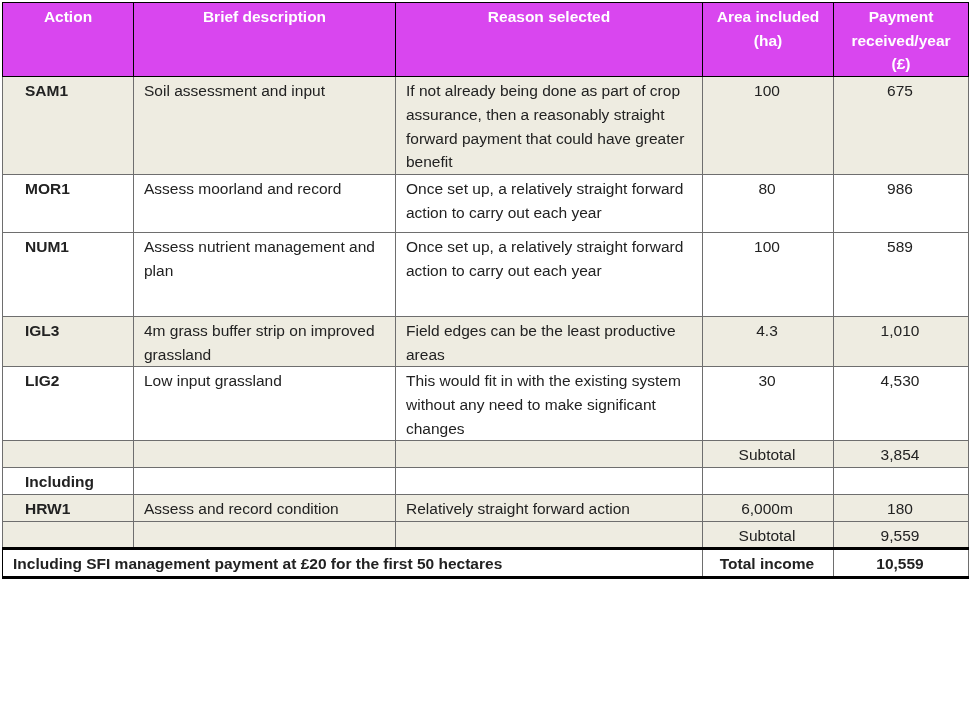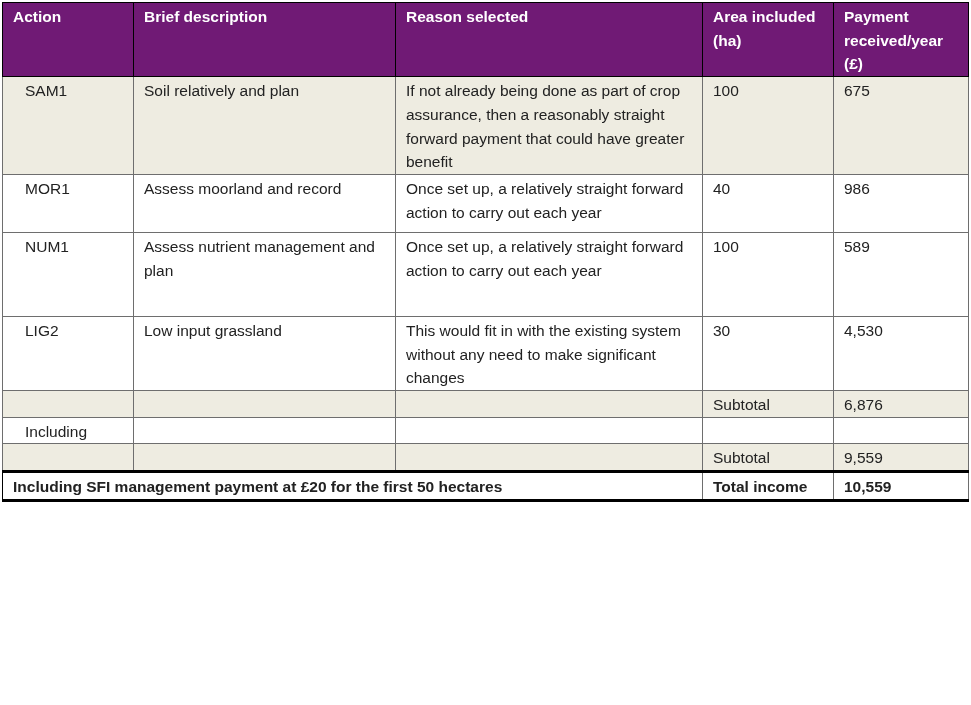--- a/index.html
+++ b/index.html
@@ -1,22 +1,22 @@
 <!DOCTYPE html>
 <html><head>
 <meta charset="utf-8">
 <style>
   html, body { margin:0; padding:0; background:#ffffff; }
   body { width:971px; height:705px; overflow:hidden; font-family:"Liberation Sans", sans-serif; color:#222; }
   table { position:absolute; left:2px; top:2px; border-collapse:collapse; table-layout:fixed; width:966px; font-size:15.5px; }
   td, th { border:1px solid #6e6e6e; padding:2px 10px 0 10px; vertical-align:top; line-height:23.7px; }
-  th { background:#701a75; color:#fff; text-align:left; font-weight:bold; border-color:#000; height:69px; }
+  th { background:#d946ef; color:#fff; text-align:center; font-weight:bold; border-color:#000; height:69px; }
   tr.shade td { background:#eeece1; }
-  td.code { font-weight:normal;padding-left:22px; }
-  td.num { text-align:left; padding-right:12px; }
+  td.code { font-weight:bold;padding-left:22px; }
+  td.num { text-align:center; padding-right:12px; }
   td.bold { font-weight:normal; }
   tr.total td { border-top:3px solid #000; border-bottom:3px solid #000; font-weight:bold; background:#fff; }
   tr.total td:first-child { border-left:1px solid #000; }
 </style>
 </head>
 <body>
 
 <table>
   <colgroup>
     <col style="width:131px">
@@ -30,59 +30,73 @@
       <th>Action</th>
       <th>Brief description</th>
       <th>Reason selected</th>
       <th>Area included (ha)</th>
       <th>Payment received/year (£)</th>
     </tr>
   </thead>
   <tbody>
     <tr class="shade" style="height:94px">
       <td class="code">SAM1</td>
-      <td>Soil relatively and plan</td>
+      <td>Soil assessment and input</td>
       <td>If not already being done as part of crop assurance, then a reasonably straight forward payment that could have greater benefit</td>
       <td class="num">100</td>
       <td class="num">675</td>
     </tr>
     <tr style="height:58px">
       <td class="code">MOR1</td>
       <td>Assess moorland and record</td>
       <td>Once set up, a relatively straight forward action to carry out each year</td>
-      <td class="num">40</td>
+      <td class="num">80</td>
       <td class="num">986</td>
     </tr>
     <tr style="height:84px">
       <td class="code">NUM1</td>
       <td>Assess nutrient management and plan</td>
       <td>Once set up, a relatively straight forward action to carry out each year</td>
       <td class="num">100</td>
       <td class="num">589</td>
+    </tr>
+    <tr class="shade" style="height:48px">
+      <td class="code">IGL3</td>
+      <td>4m grass buffer strip on improved grassland</td>
+      <td>Field edges can be the least productive areas</td>
+      <td class="num">4.3</td>
+      <td class="num">1,010</td>
     </tr>
     <tr style="height:72px">
       <td class="code">LIG2</td>
       <td>Low input grassland</td>
       <td>This would fit in with the existing system without any need to make significant changes</td>
       <td class="num">30</td>
       <td class="num">4,530</td>
     </tr>
     <tr class="shade" style="height:24px">
       <td></td>
         <td></td>
         <td></td>
       <td class="num bold">Subtotal</td>
-      <td class="num bold">6,876</td>
+      <td class="num bold">3,854</td>
     </tr>
     <tr style="height:24px">
       <td class="code">Including</td>
       <td></td>
         <td></td>
         <td></td>
         <td></td>
+    </tr>
+    <tr class="shade" style="height:24px">
+      <td class="code">HRW1</td>
+      <td>Assess and record condition</td>
+      <td>Relatively straight forward action</td>
+      <td class="num">6,000m</td>
+      <td class="num">180</td>
     </tr>
     <tr class="shade" style="height:24px">
       <td></td>
         <td></td>
         <td></td>
       <td class="num bold">Subtotal</td>
       <td class="num bold">9,559</td>
     </tr>
     <tr class="total" style="height:25px">
       <td colspan="3">Including SFI management payment at £20 for the first 50 hectares</td>

